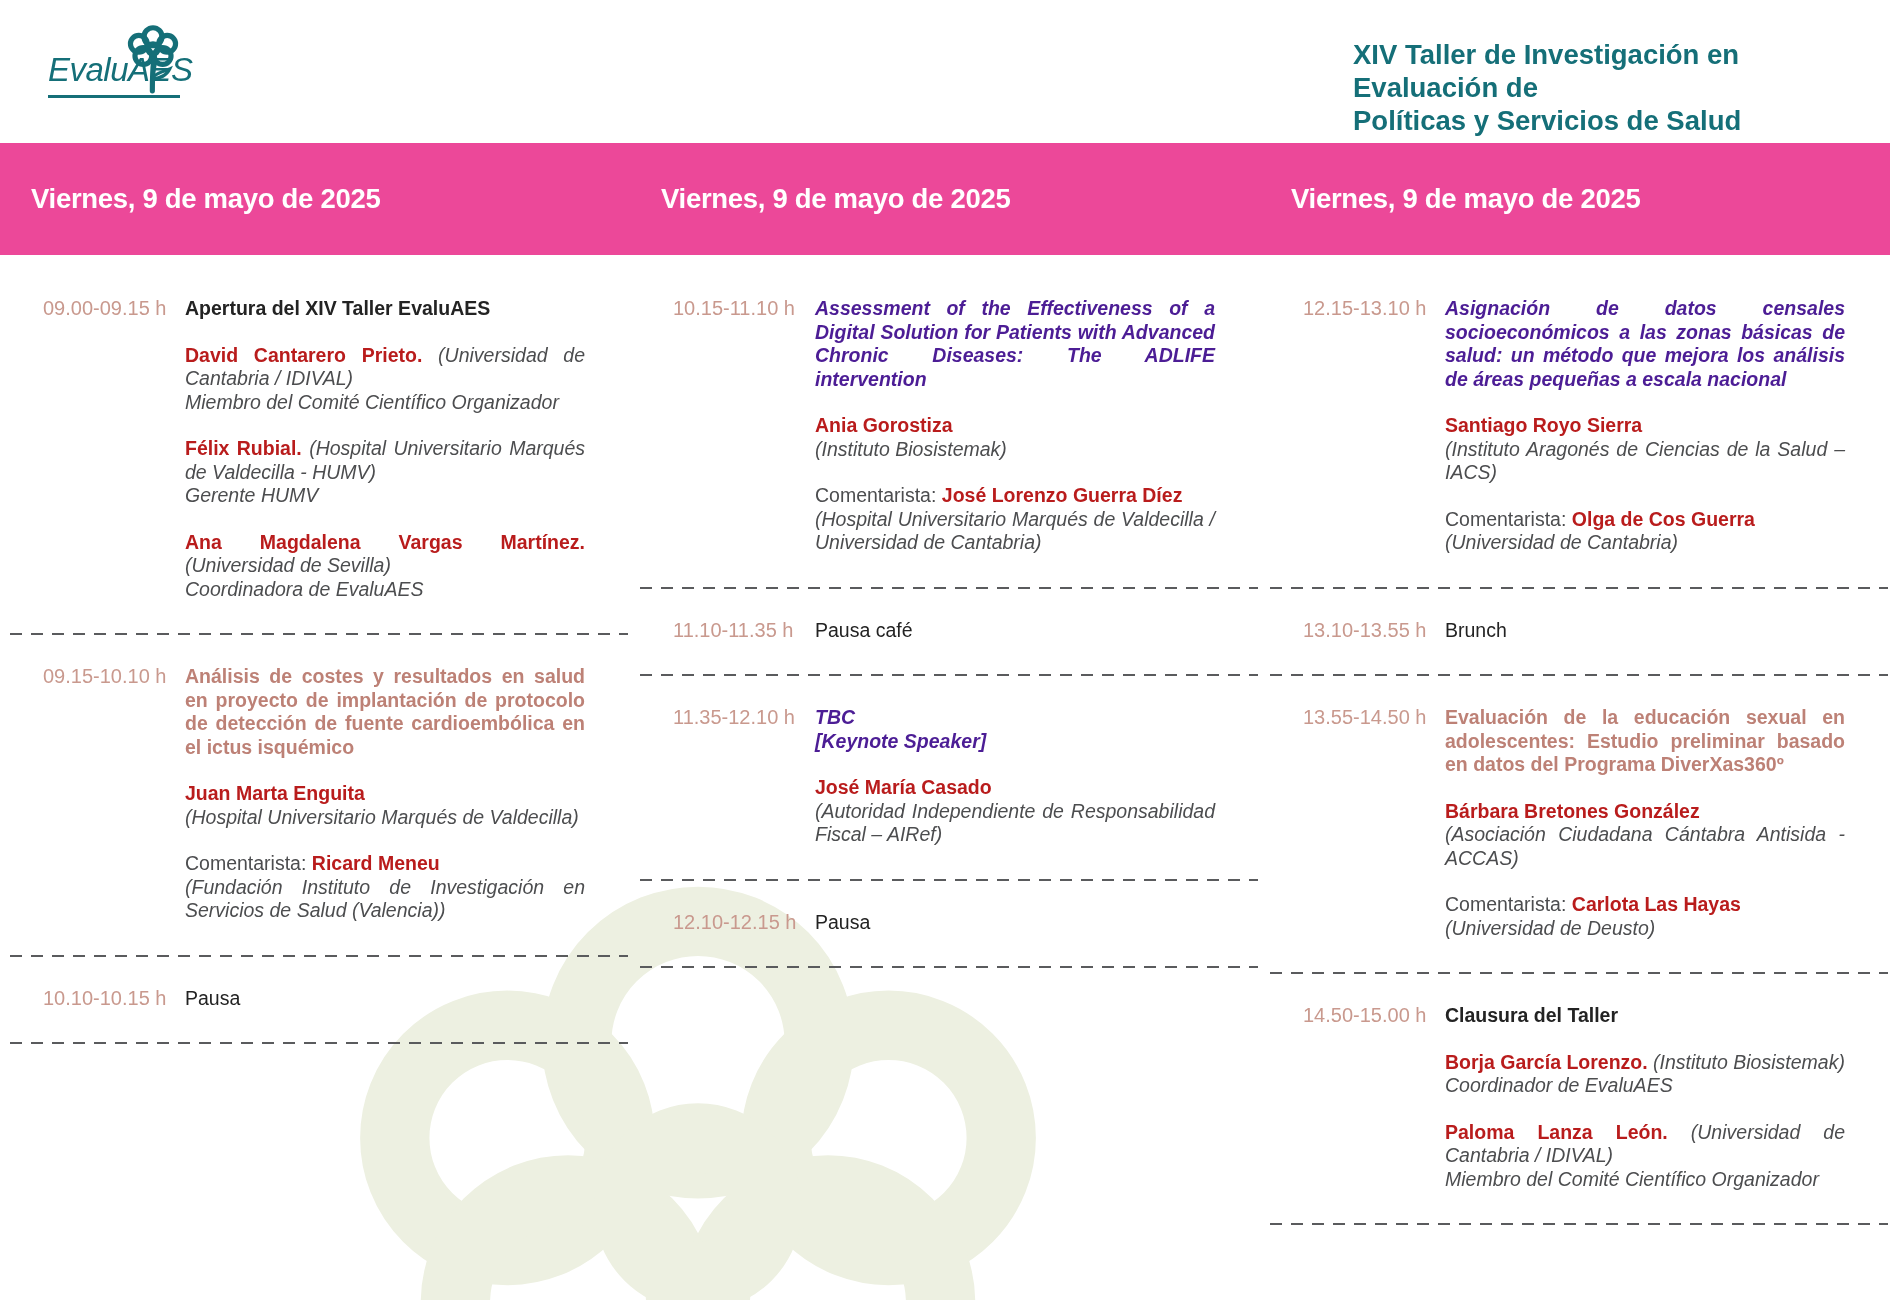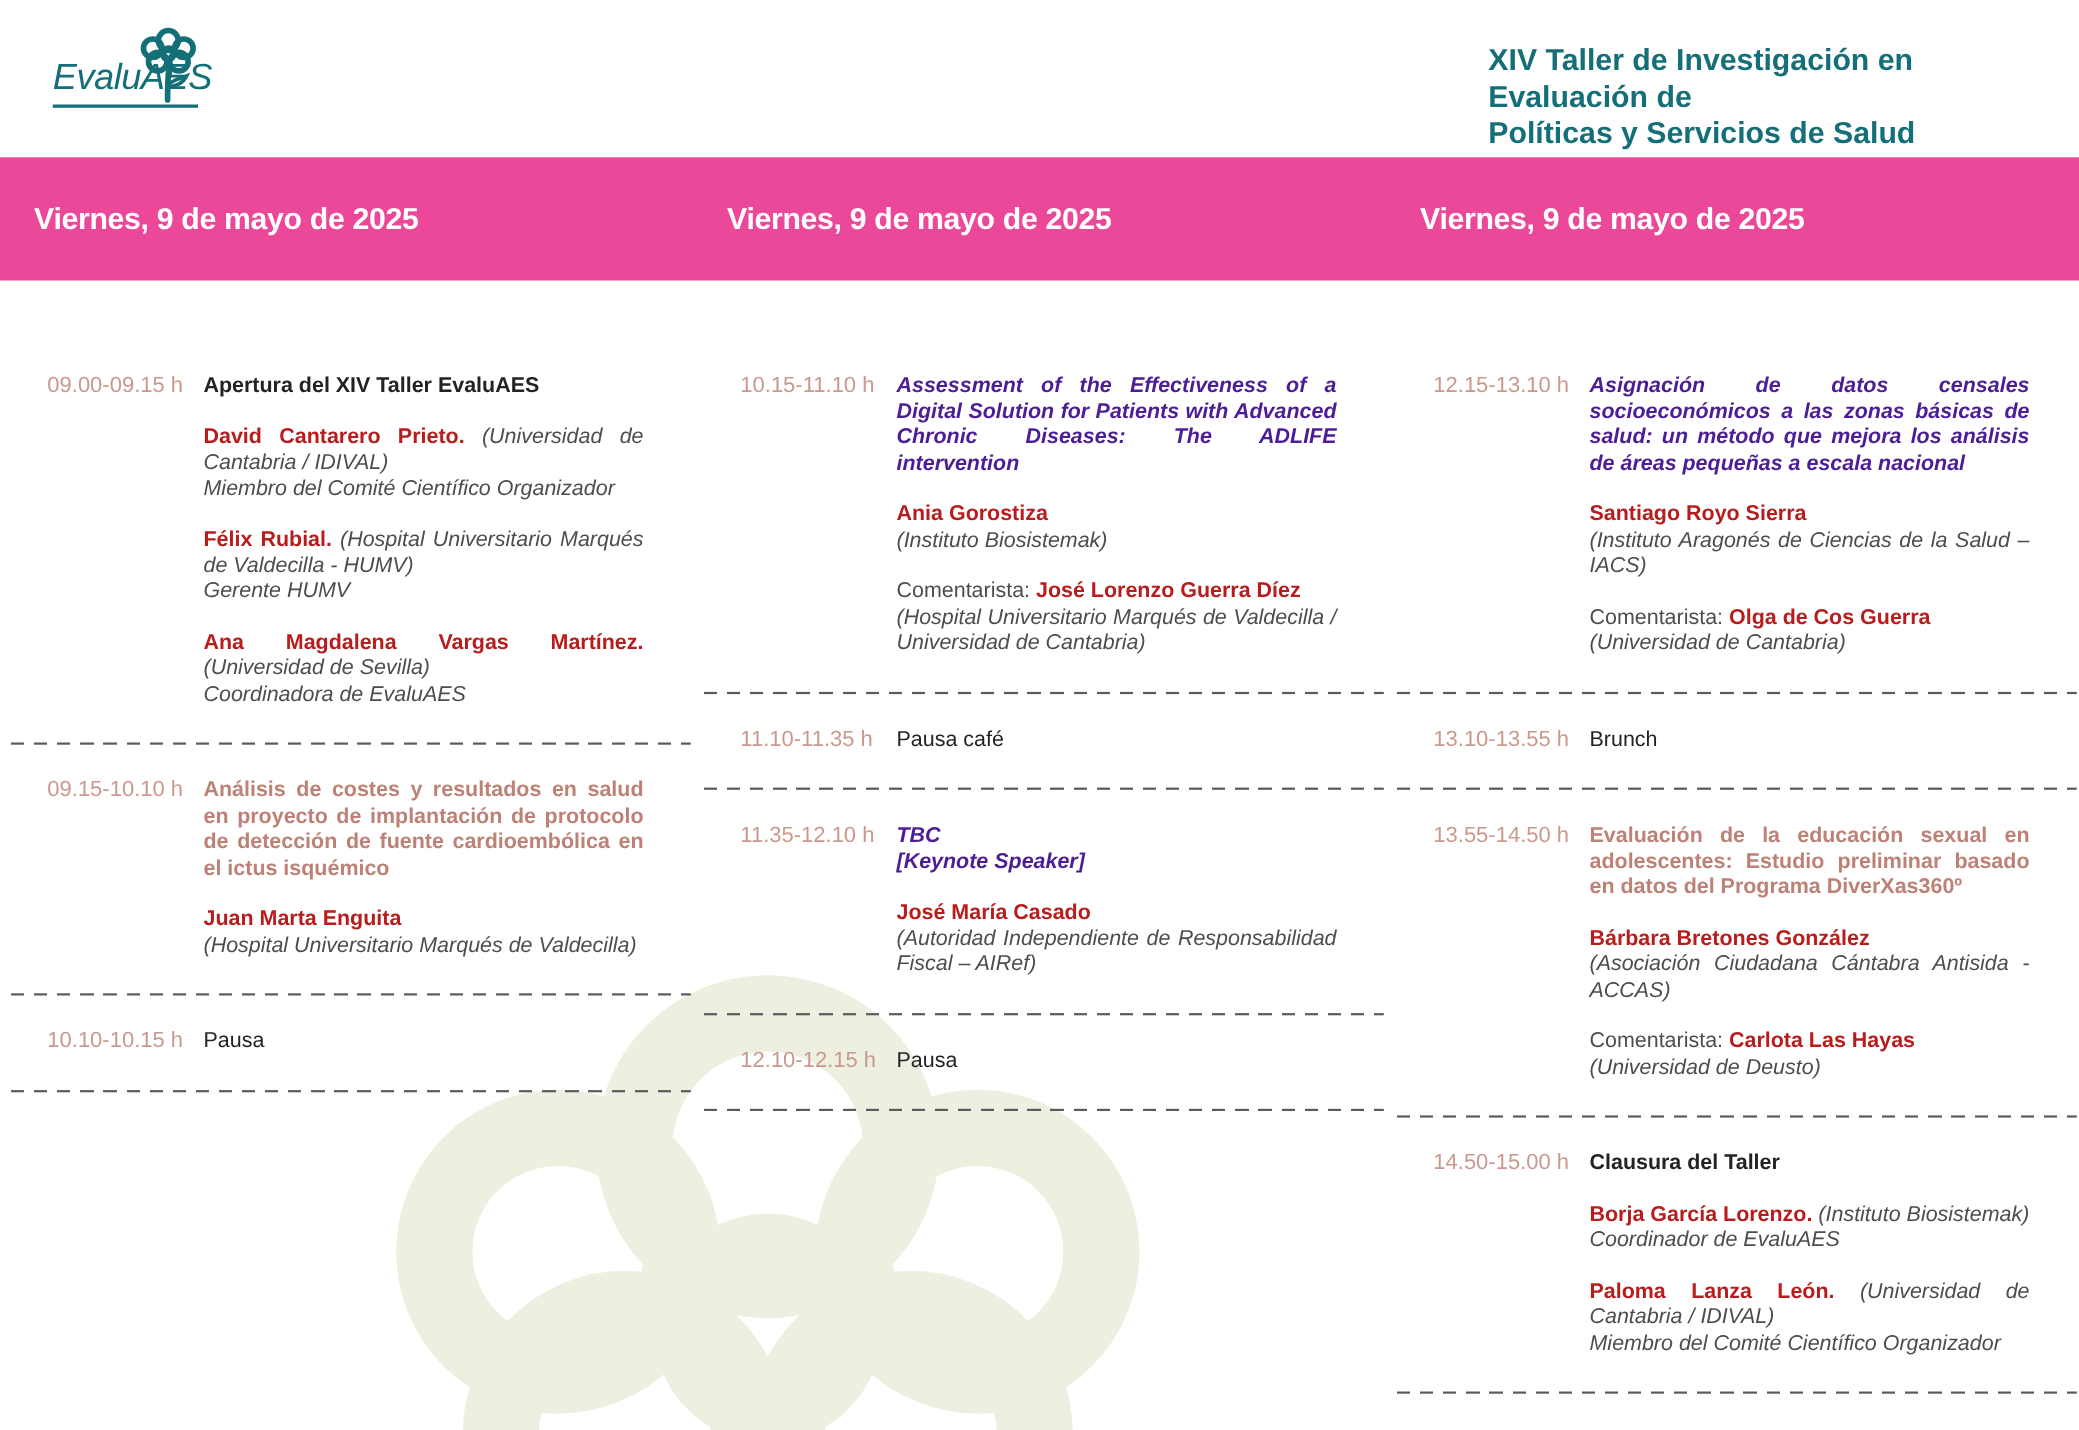--- a/index.html
+++ b/index.html
@@ -17,21 +17,21 @@
 
   
   .banner{position:absolute;left:0;top:143px;width:1890px;height:112px;background:#ec4899;
         display:grid;grid-template-columns:repeat(3,618px);column-gap:12px;
         box-sizing:border-box;align-items:center;}
   .banner .hdr{font-size:27.5px;font-weight:bold;color:#ffffff;padding-left:31px;
         letter-spacing:-0.3px;}
 
   
   .cols{position:absolute;left:10px;top:255px;width:1878px;display:grid;
-        grid-template-columns:repeat(3,618px);column-gap:12px;align-items:start;margin-top:42px;}
+        grid-template-columns:repeat(3,618px);column-gap:12px;align-items:start;}
   .col{padding-top:12px;}
   .session{display:grid;grid-template-columns:142px 1fr;box-sizing:border-box;
         padding:30px 43px 32px 33px;}
   .time{font-size:20px;color:#c9998e;white-space:nowrap;}
   .content{font-size:19.5px;line-height:23.5px;}
   .content p{margin:0 0 23px 0;text-align:justify;}
   .content p:last-child{margin-bottom:0;}
   .title{font-weight:bold;}
   .title.plain{font-weight:normal;text-align:left;}
   .title.dark{color:#232323;}
@@ -104,20 +104,21 @@
         </div>
         <div class="sep"></div>
         <div class="session">
           <div class="time">09.15-10.10 h</div>
           <div class="content">
             <p class="title accent">Análisis de costes y resultados en salud en proyecto de implantación de protocolo de detección de fuente cardioembólica en el ictus isquémico</p>
             <p class="person">
               <span class="pname block">Juan Marta Enguita</span>
               <span class="aff block">(Hospital Universitario Marqués de Valdecilla)</span>
             </p>
+            <p class="person"><span class="clabel">Comentarista: </span><span class="pname">Ricard Meneu</span><span class="aff block">(Fundación Instituto de Investigación en Servicios de Salud (Valencia))</span></p>
           </div>
         </div>
         <div class="sep"></div>
         <div class="session">
           <div class="time">10.10-10.15 h</div>
           <div class="content">
             <p class="title plain">Pausa</p>
           </div>
         </div>
         <div class="sep"></div>

